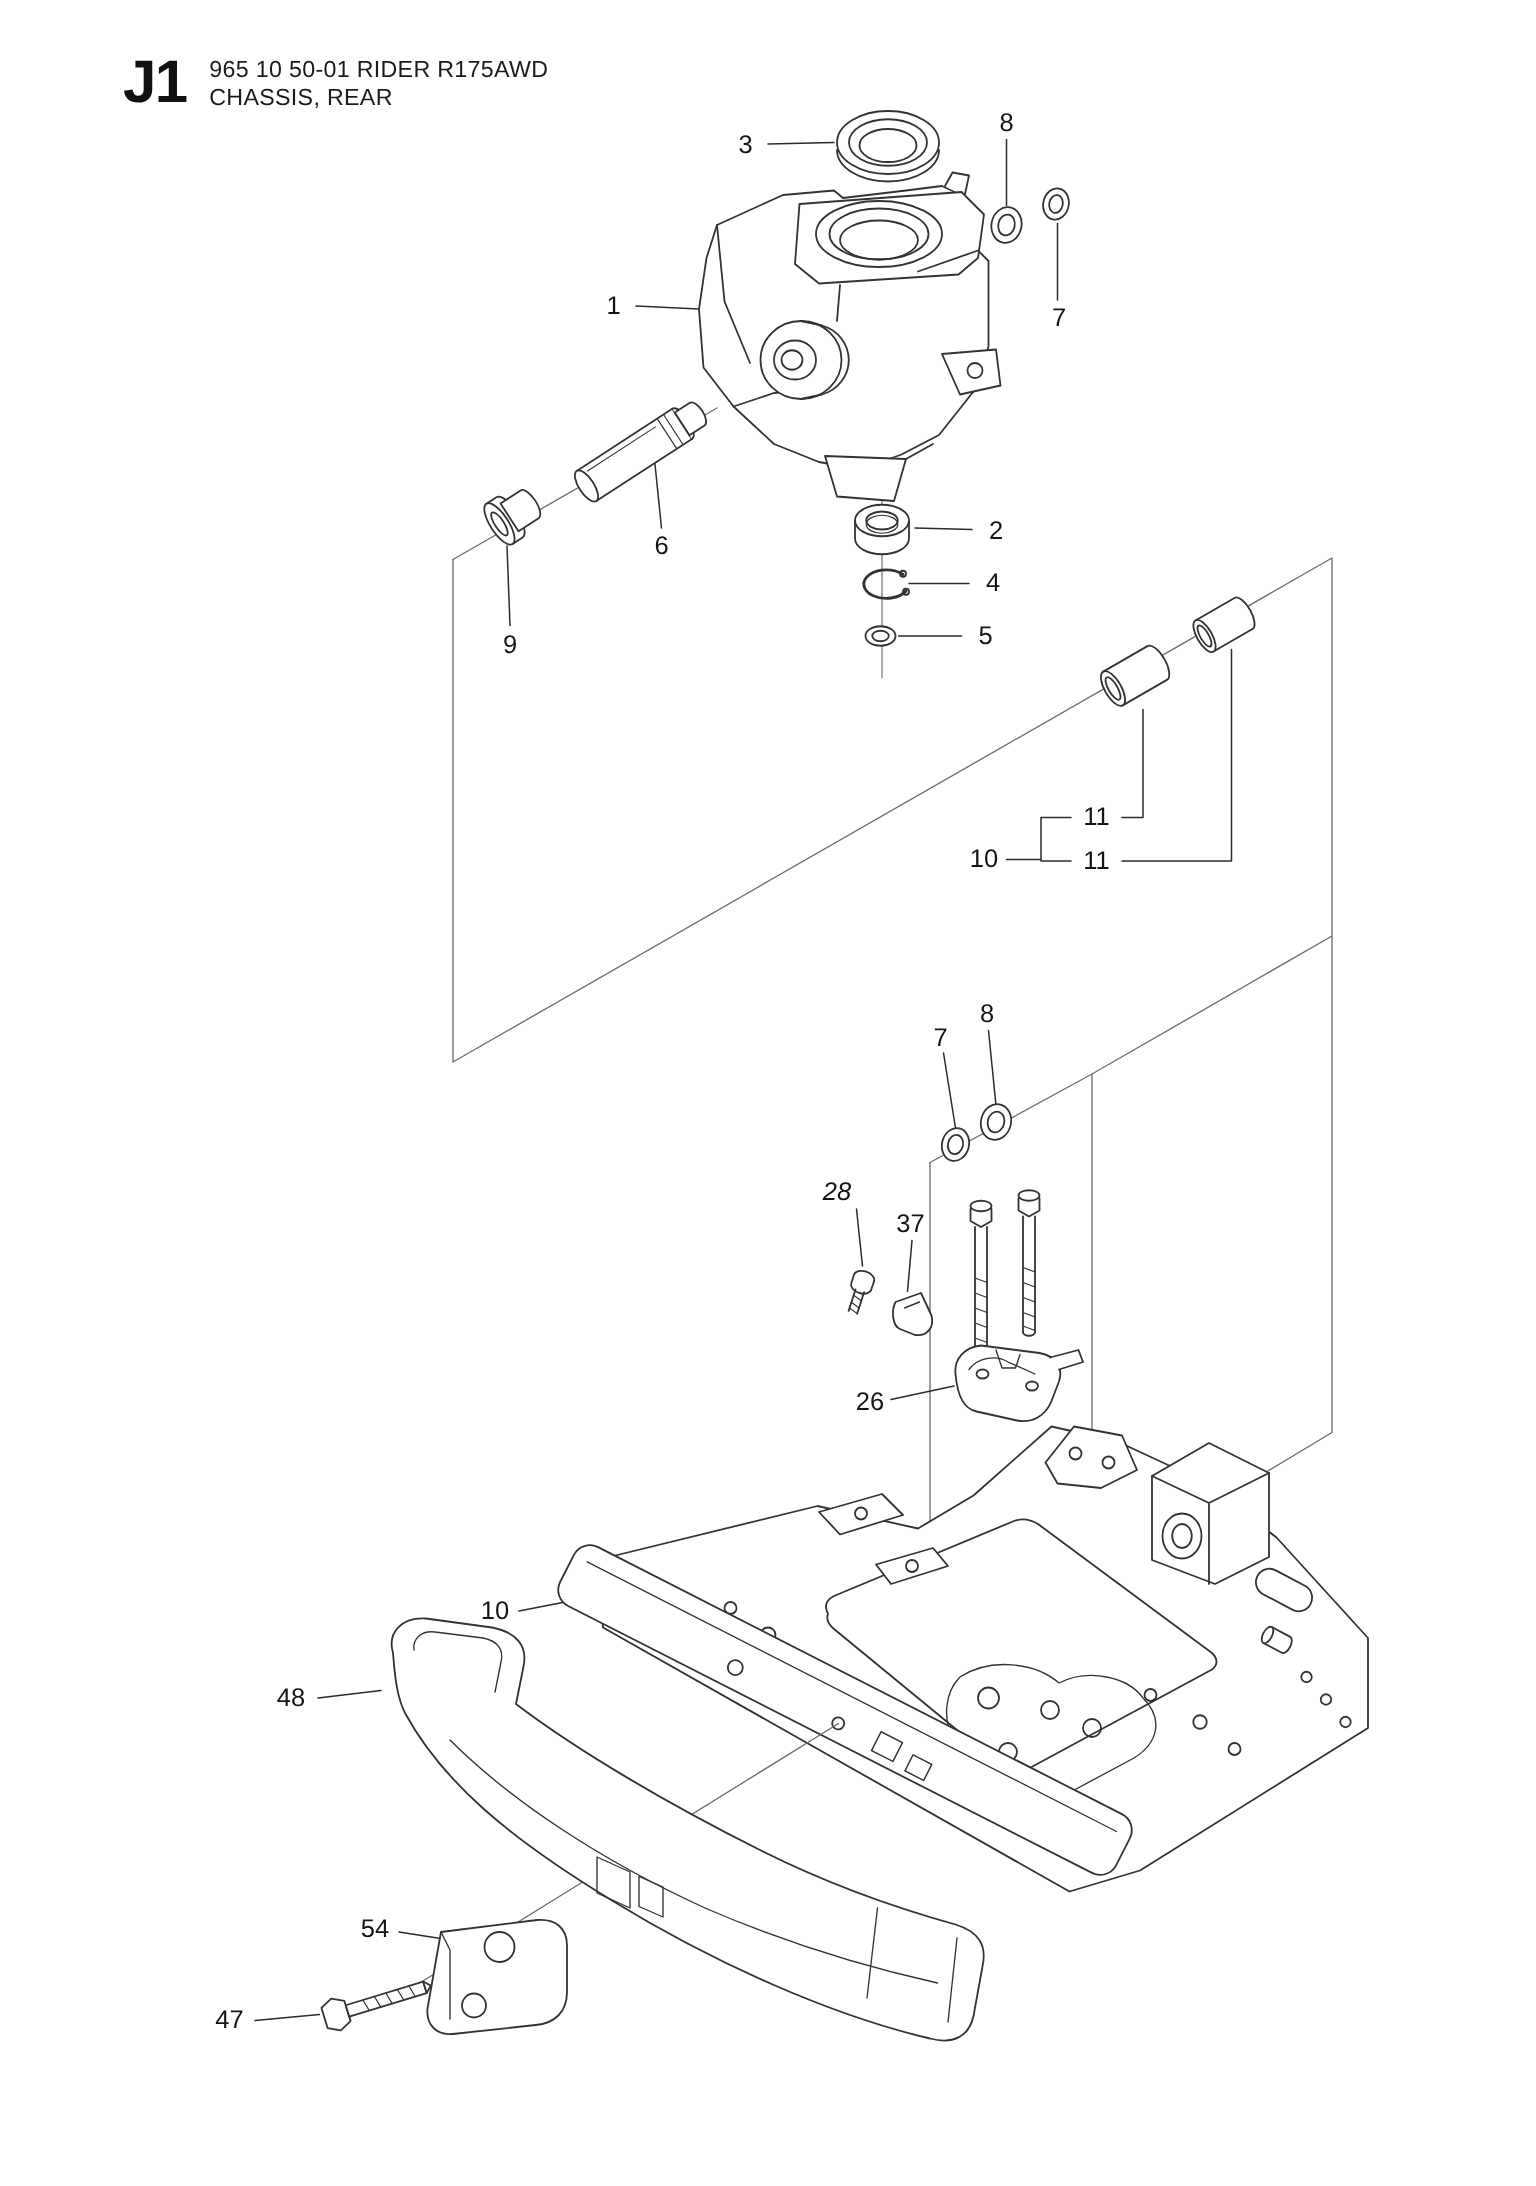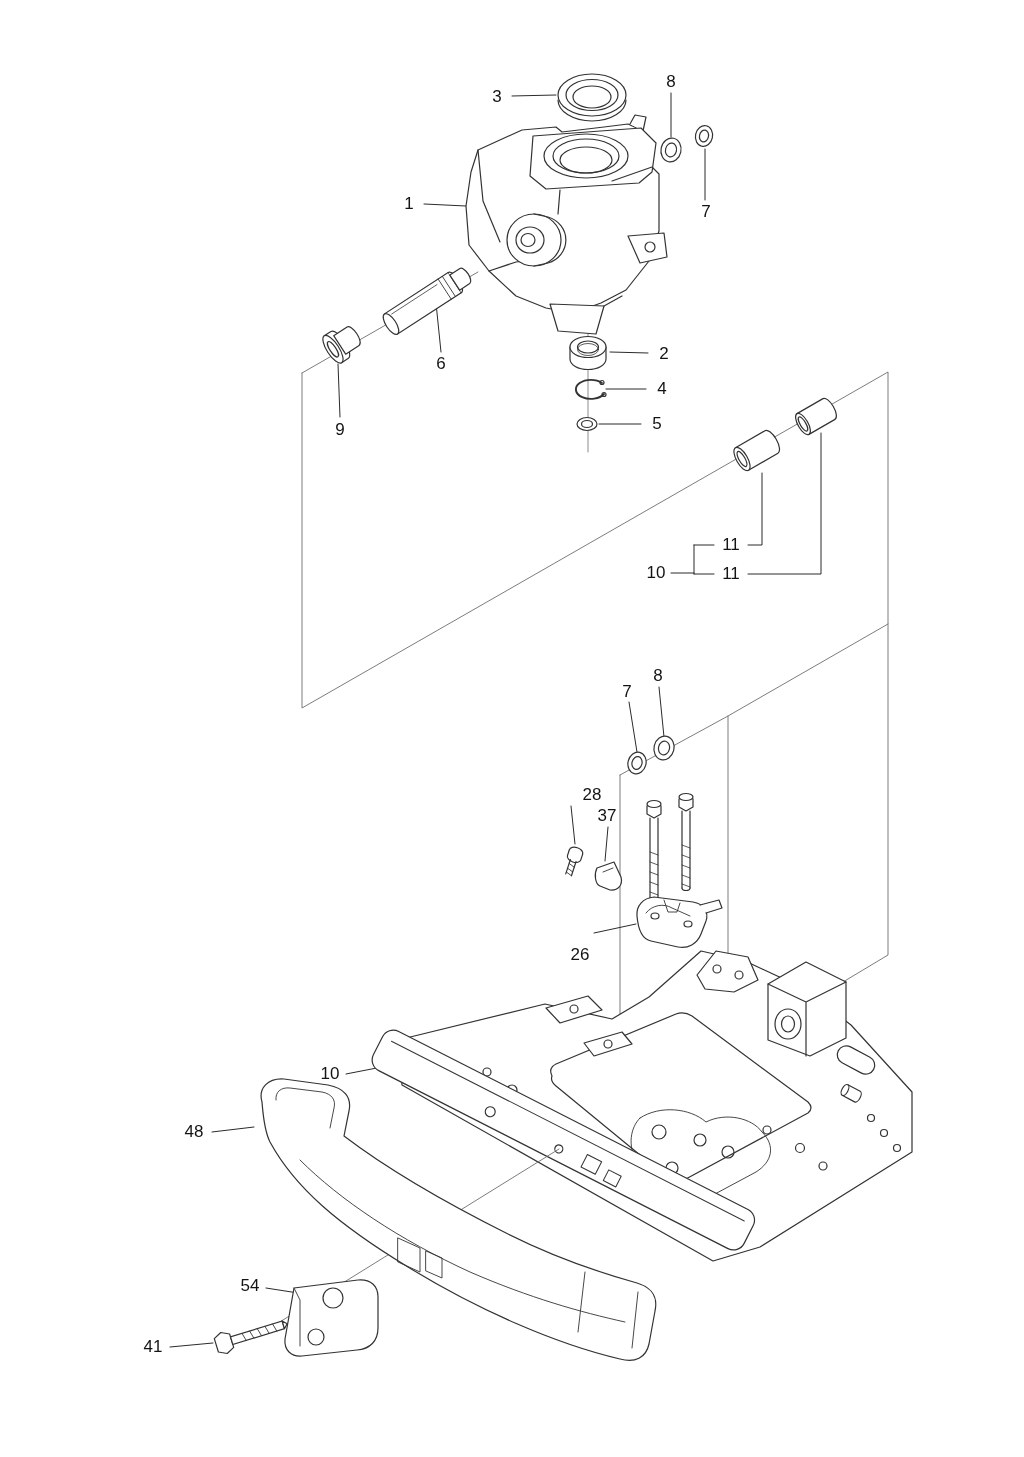--- a/index.html
+++ b/index.html
@@ -11,20 +11,27 @@
   .titles{padding-top:2px;}
   .t1,.t2{font-size:15.5px;line-height:18.5px;color:#1b1b1b;font-weight:400;letter-spacing:.2px;}
   .callout-layer{position:absolute;left:0;top:0;width:100%;height:100%;pointer-events:none;}
   .callout{position:absolute;transform:translate(-50%,-50%);font-size:17px;color:#141414;}
 </style>
 </head>
 <body>
 
 <div class="page">
 
+  <div class="header">
+    <div class="section-id">J1</div>
+    <div class="titles">
+      <div class="t1">965 10 50-01 RIDER R175AWD</div>
+      <div class="t2">CHASSIS, REAR</div>
+    </div>
+  </div>
 
   <svg class="diagram-svg" width="1024" height="1457" viewBox="0 0 1024 1457">
     <g fill="none" stroke="#333" stroke-width="1.2" stroke-linejoin="round" stroke-linecap="round">
 
       <g stroke="#6e6e6e" stroke-width="0.9">
         <path d="M302,373 L302,708 L888,372 L888,955 L843,982"></path>
         <path d="M302,373 L478,272"></path>
         <path d="M620,775 L728,716 L888,624"></path>
         <path d="M620,775 L620,1050"></path>
         <path d="M728,716 L728,1047 L684,1073"></path>
@@ -261,22 +268,22 @@
       <div class="callout" style="left: 664px; top: 354px;">2</div>
       <div class="callout" style="left: 662px; top: 389px;">4</div>
       <div class="callout" style="left: 657px; top: 424px;">5</div>
       <div class="callout" style="left: 441px; top: 364px;">6</div>
       <div class="callout" style="left: 340px; top: 430px;">9</div>
       <div class="callout" style="left: 731px; top: 545px;">11</div>
       <div class="callout" style="left: 656px; top: 573px;">10</div>
       <div class="callout" style="left: 731px; top: 574px;">11</div>
       <div class="callout" style="left: 627px; top: 692px;">7</div>
       <div class="callout" style="left: 658px; top: 676px;">8</div>
-      <div class="callout" style="left: 592px; top: 795px;">28</div>
+      <div class="callout" style="left: 558px; top: 795px; font-style: italic;">28</div>
       <div class="callout" style="left: 607px; top: 816px;">37</div>
-      <div class="callout" style="left: 580px; top: 935px; margin-top: 20px;">26</div>
+      <div class="callout" style="left: 580px; top: 935px;">26</div>
       <div class="callout" style="left: 330px; top: 1074px;">10</div>
       <div class="callout" style="left: 194px; top: 1132px;">48</div>
       <div class="callout" style="left: 250px; top: 1286px;">54</div>
-      <div class="callout" style="left: 153px; top: 1347px;">41</div>
+      <div class="callout" style="left: 153px; top: 1347px;">47</div>
     </div>
 
 </div>
 
 </body></html>

